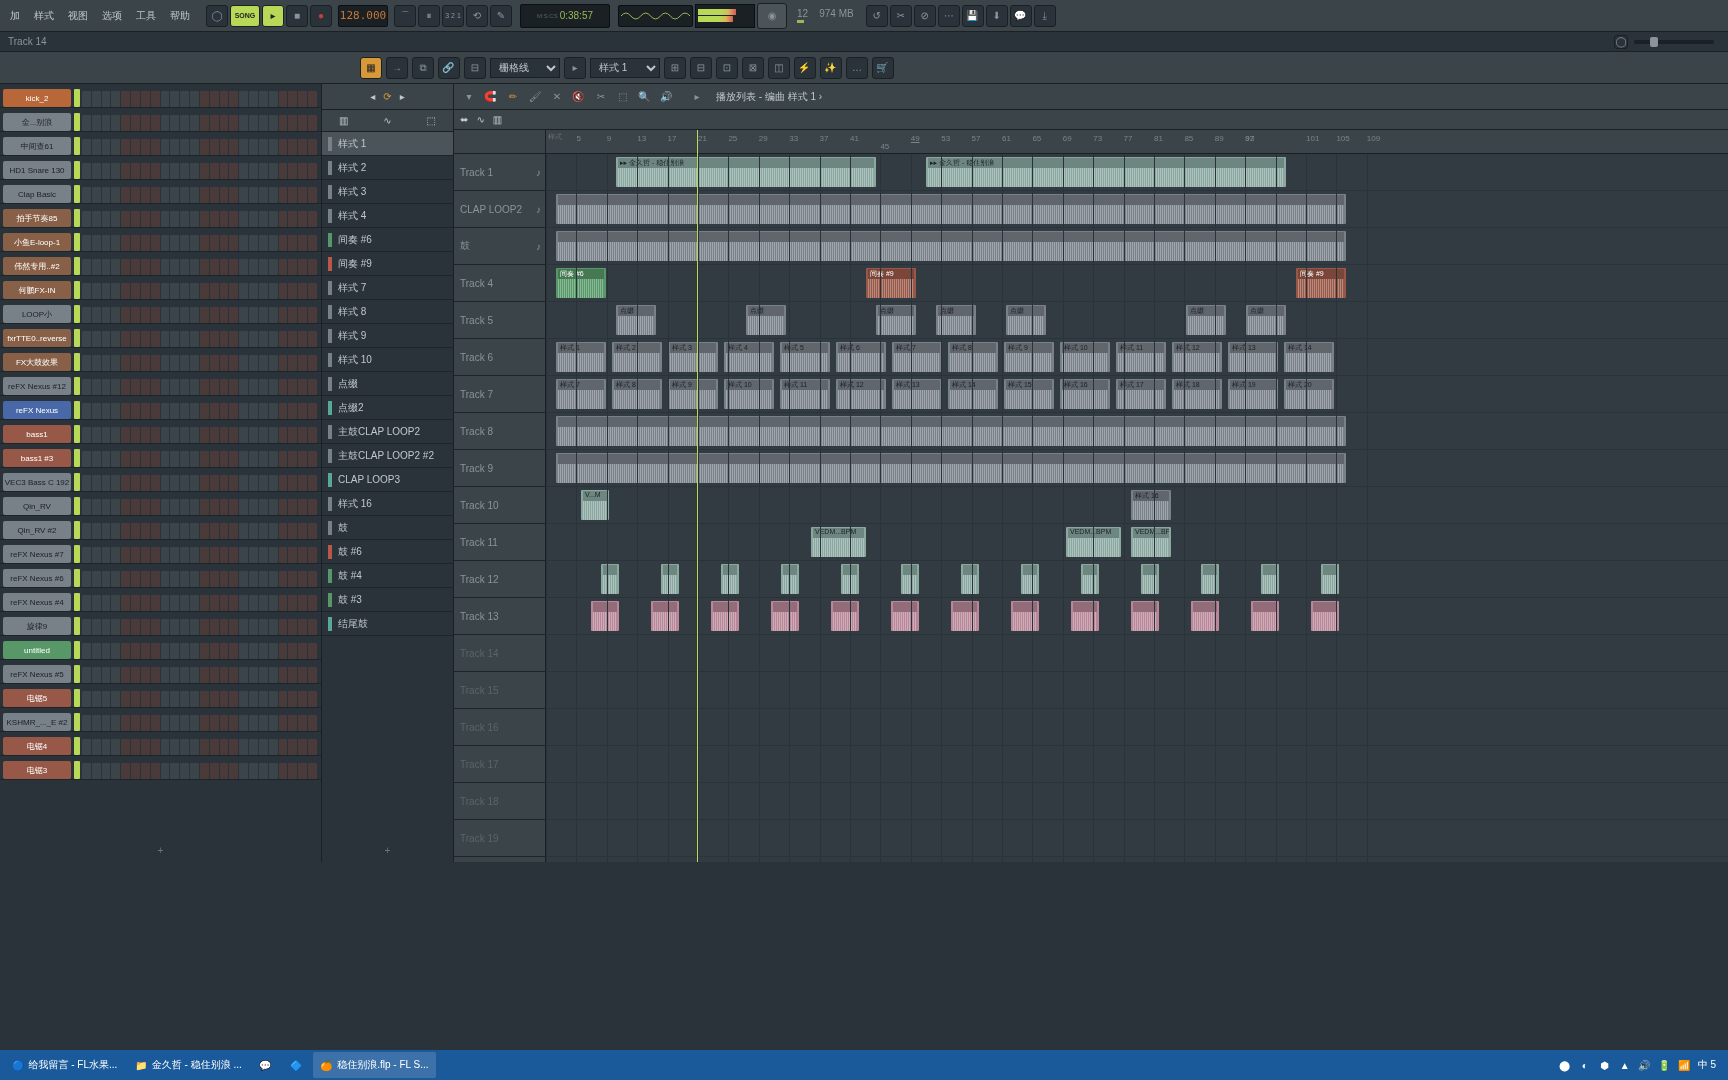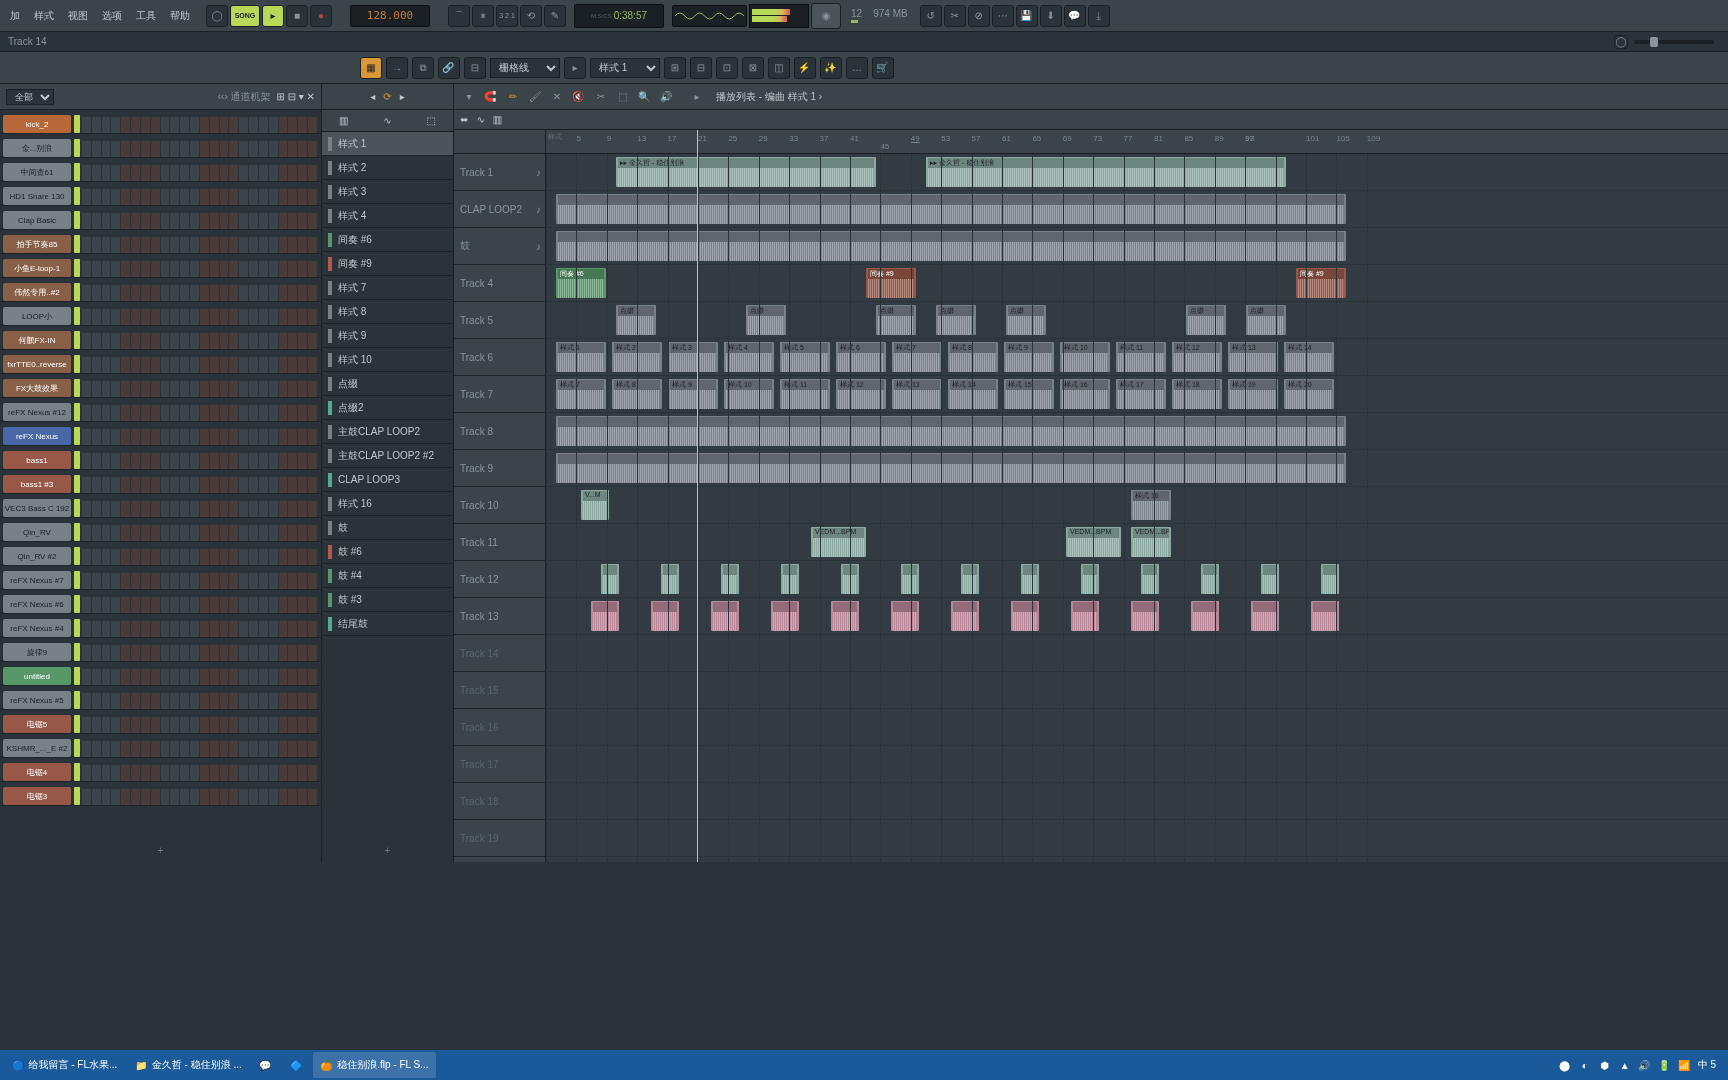--- a/index.html
+++ b/index.html
@@ -5,21 +5,21 @@
 *{margin:0;padding:0;box-sizing:border-box;font-family:Arial,"Microsoft YaHei",sans-serif;font-size:10px;user-select:none}
 body{background:#2a3339;color:#c0c8cc;overflow:hidden;width:1728px;height:1080px}
 .topbar{height:32px;background:#3a4449;display:flex;align-items:center;border-bottom:1px solid #1a2024}
 .menu-items{display:flex;gap:2px;padding:0 4px}
 .menu-item{padding:4px 6px;color:#c0c8cc;cursor:pointer}
 .transport{display:flex;align-items:center;gap:2px;margin-left:6px}
 .tbtn{width:22px;height:22px;background:#2a3339;border:1px solid #1a2024;border-radius:3px;display:flex;align-items:center;justify-content:center;cursor:pointer;color:#8a9499}
 .tbtn.on{background:#b8d858;color:#222}
 .tbtn.song{background:#b8d858;color:#222;font-size:7px;font-weight:bold;width:30px}
 .rec-btn{color:#c04040}
-.tempo-box{width:80px;height:22px;background:#1a2024;border:1px solid #0a1014;border-radius:2px;display:flex;align-items:center;justify-content:center;color:#c87838;font-family:monospace;font-size:11px;margin:0 16px}
+.tempo-box{width:50px;height:22px;background:#1a2024;border:1px solid #0a1014;border-radius:2px;display:flex;align-items:center;justify-content:center;color:#c87838;font-family:monospace;font-size:11px;margin:0 4px}
 .time-display{width:90px;height:24px;background:#1a2024;border:1px solid #0a1014;border-radius:2px;display:flex;align-items:center;justify-content:center;color:#9ab858;font-family:monospace;font-size:16px;margin:0 6px}
 .time-display .lbl{font-size:6px;color:#5a6469;margin-right:2px}
 .wave-display{width:75px;height:22px;background:#1a2024;border:1px solid #0a1014;border-radius:2px;display:flex;align-items:center;padding:0 2px}
 .wave-display svg{width:100%;height:16px}
 .vu-meter{width:60px;height:24px;background:#1a2024;border:1px solid #0a1014;display:flex;align-items:center;padding:2px}
 .vu-bar{height:6px;background:linear-gradient(to right,#b8d858 60%,#d8b858 80%,#d85858);width:70%;margin:1px 0}
 .cpu-display{margin-left:8px;color:#8a9499;font-size:9px;text-align:right;line-height:11px}
 .top-icons{display:flex;gap:2px;margin-left:12px}
 .hint-panel{height:20px;background:#2a3339;border-bottom:1px solid #1a2024;display:flex;align-items:center;padding:0 8px}
 .hint-text{color:#8a9499;font-size:10px;flex:1}
@@ -175,25 +175,20 @@
   <div class="tbtn">◫</div>
   <div class="tbtn">⚡</div>
   <div class="tbtn">✨</div>
   <div class="tbtn">…</div>
   <div class="tbtn">🛒</div>
 </div>
 
 <div class="main-area">
 
   <div class="channel-rack">
-    <div class="cr-header">
-      <select class="cr-filter"><option>全部</option></select>
-      <span style="margin-left:auto;color:#8a9499">‹‹› <span>通道机架</span></span>
-      <span style="cursor:pointer">⊞ ⊟ ▾ ✕</span>
-    </div>
     <div class="cr-list" id="cr-list">
         <div class="cr-row">
           <div class="cr-chbtn ch-orange">kick_2</div>
           <div class="cr-led"></div>
           <div class="cr-steps">
             <div class="cr-step"></div>
             <div class="cr-step"></div>
             <div class="cr-step"></div>
             <div class="cr-step"></div>
             <div class="cr-step g4"></div>
@@ -422,51 +417,51 @@
             <div class="cr-step"></div>
             <div class="cr-step"></div>
             <div class="cr-step"></div>
             <div class="cr-step g4"></div>
             <div class="cr-step g4"></div>
             <div class="cr-step g4"></div>
             <div class="cr-step g4"></div>
           </div>
         </div>
         <div class="cr-row">
+          <div class="cr-chbtn ch-brown">何鹏FX-IN</div>
+          <div class="cr-led"></div>
+          <div class="cr-steps">
+            <div class="cr-step"></div>
+            <div class="cr-step"></div>
+            <div class="cr-step"></div>
+            <div class="cr-step"></div>
+            <div class="cr-step g4"></div>
+            <div class="cr-step g4"></div>
+            <div class="cr-step g4"></div>
+            <div class="cr-step g4"></div>
+            <div class="cr-step"></div>
+            <div class="cr-step"></div>
+            <div class="cr-step"></div>
+            <div class="cr-step"></div>
+            <div class="cr-step g4"></div>
+            <div class="cr-step g4"></div>
+            <div class="cr-step g4"></div>
+            <div class="cr-step g4"></div>
+            <div class="cr-step"></div>
+            <div class="cr-step"></div>
+            <div class="cr-step"></div>
+            <div class="cr-step"></div>
+            <div class="cr-step g4"></div>
+            <div class="cr-step g4"></div>
+            <div class="cr-step g4"></div>
+            <div class="cr-step g4"></div>
+          </div>
+        </div>
+        <div class="cr-row">
           <div class="cr-chbtn ch-gray">LOOP小</div>
-          <div class="cr-led"></div>
-          <div class="cr-steps">
-            <div class="cr-step"></div>
-            <div class="cr-step"></div>
-            <div class="cr-step"></div>
-            <div class="cr-step"></div>
-            <div class="cr-step g4"></div>
-            <div class="cr-step g4"></div>
-            <div class="cr-step g4"></div>
-            <div class="cr-step g4"></div>
-            <div class="cr-step"></div>
-            <div class="cr-step"></div>
-            <div class="cr-step"></div>
-            <div class="cr-step"></div>
-            <div class="cr-step g4"></div>
-            <div class="cr-step g4"></div>
-            <div class="cr-step g4"></div>
-            <div class="cr-step g4"></div>
-            <div class="cr-step"></div>
-            <div class="cr-step"></div>
-            <div class="cr-step"></div>
-            <div class="cr-step"></div>
-            <div class="cr-step g4"></div>
-            <div class="cr-step g4"></div>
-            <div class="cr-step g4"></div>
-            <div class="cr-step g4"></div>
-          </div>
-        </div>
-        <div class="cr-row">
-          <div class="cr-chbtn ch-brown">何鹏FX-IN</div>
           <div class="cr-led"></div>
           <div class="cr-steps">
             <div class="cr-step"></div>
             <div class="cr-step"></div>
             <div class="cr-step"></div>
             <div class="cr-step"></div>
             <div class="cr-step g4"></div>
             <div class="cr-step g4"></div>
             <div class="cr-step g4"></div>
             <div class="cr-step g4"></div>

